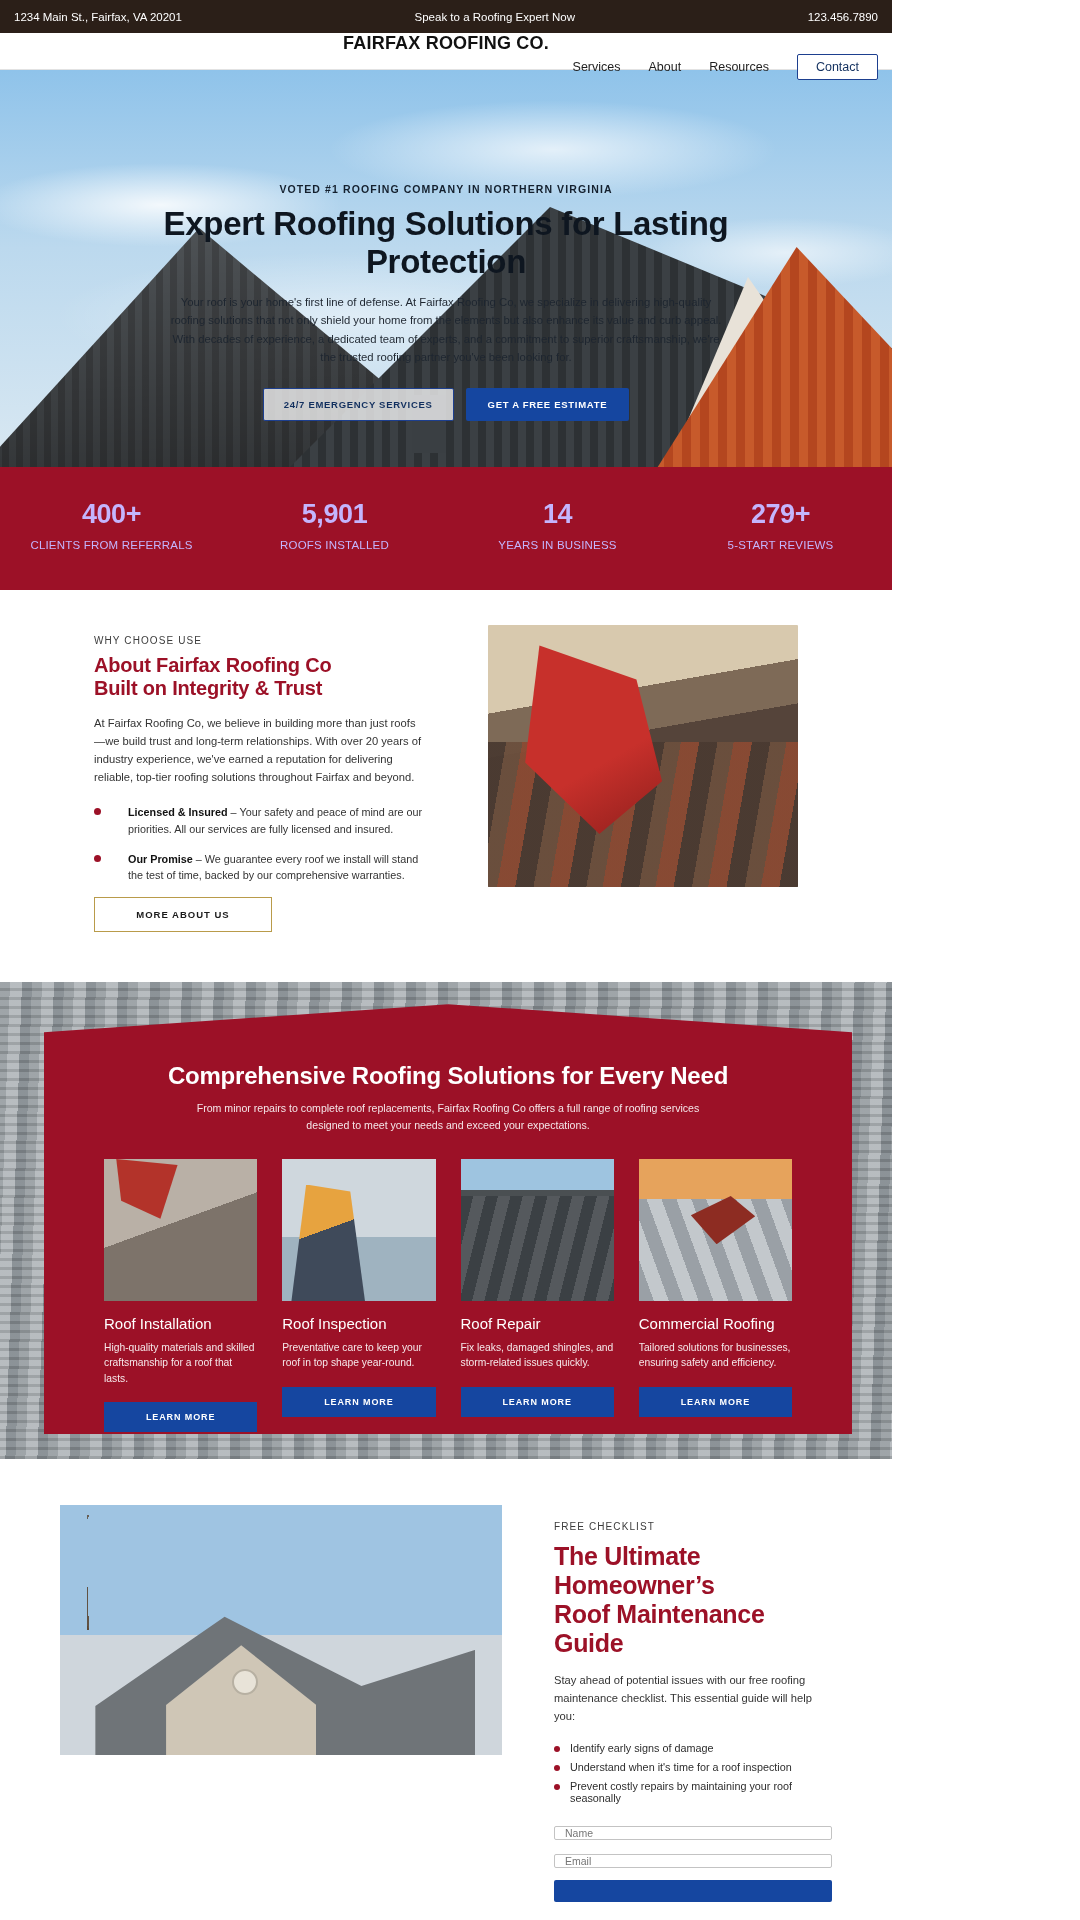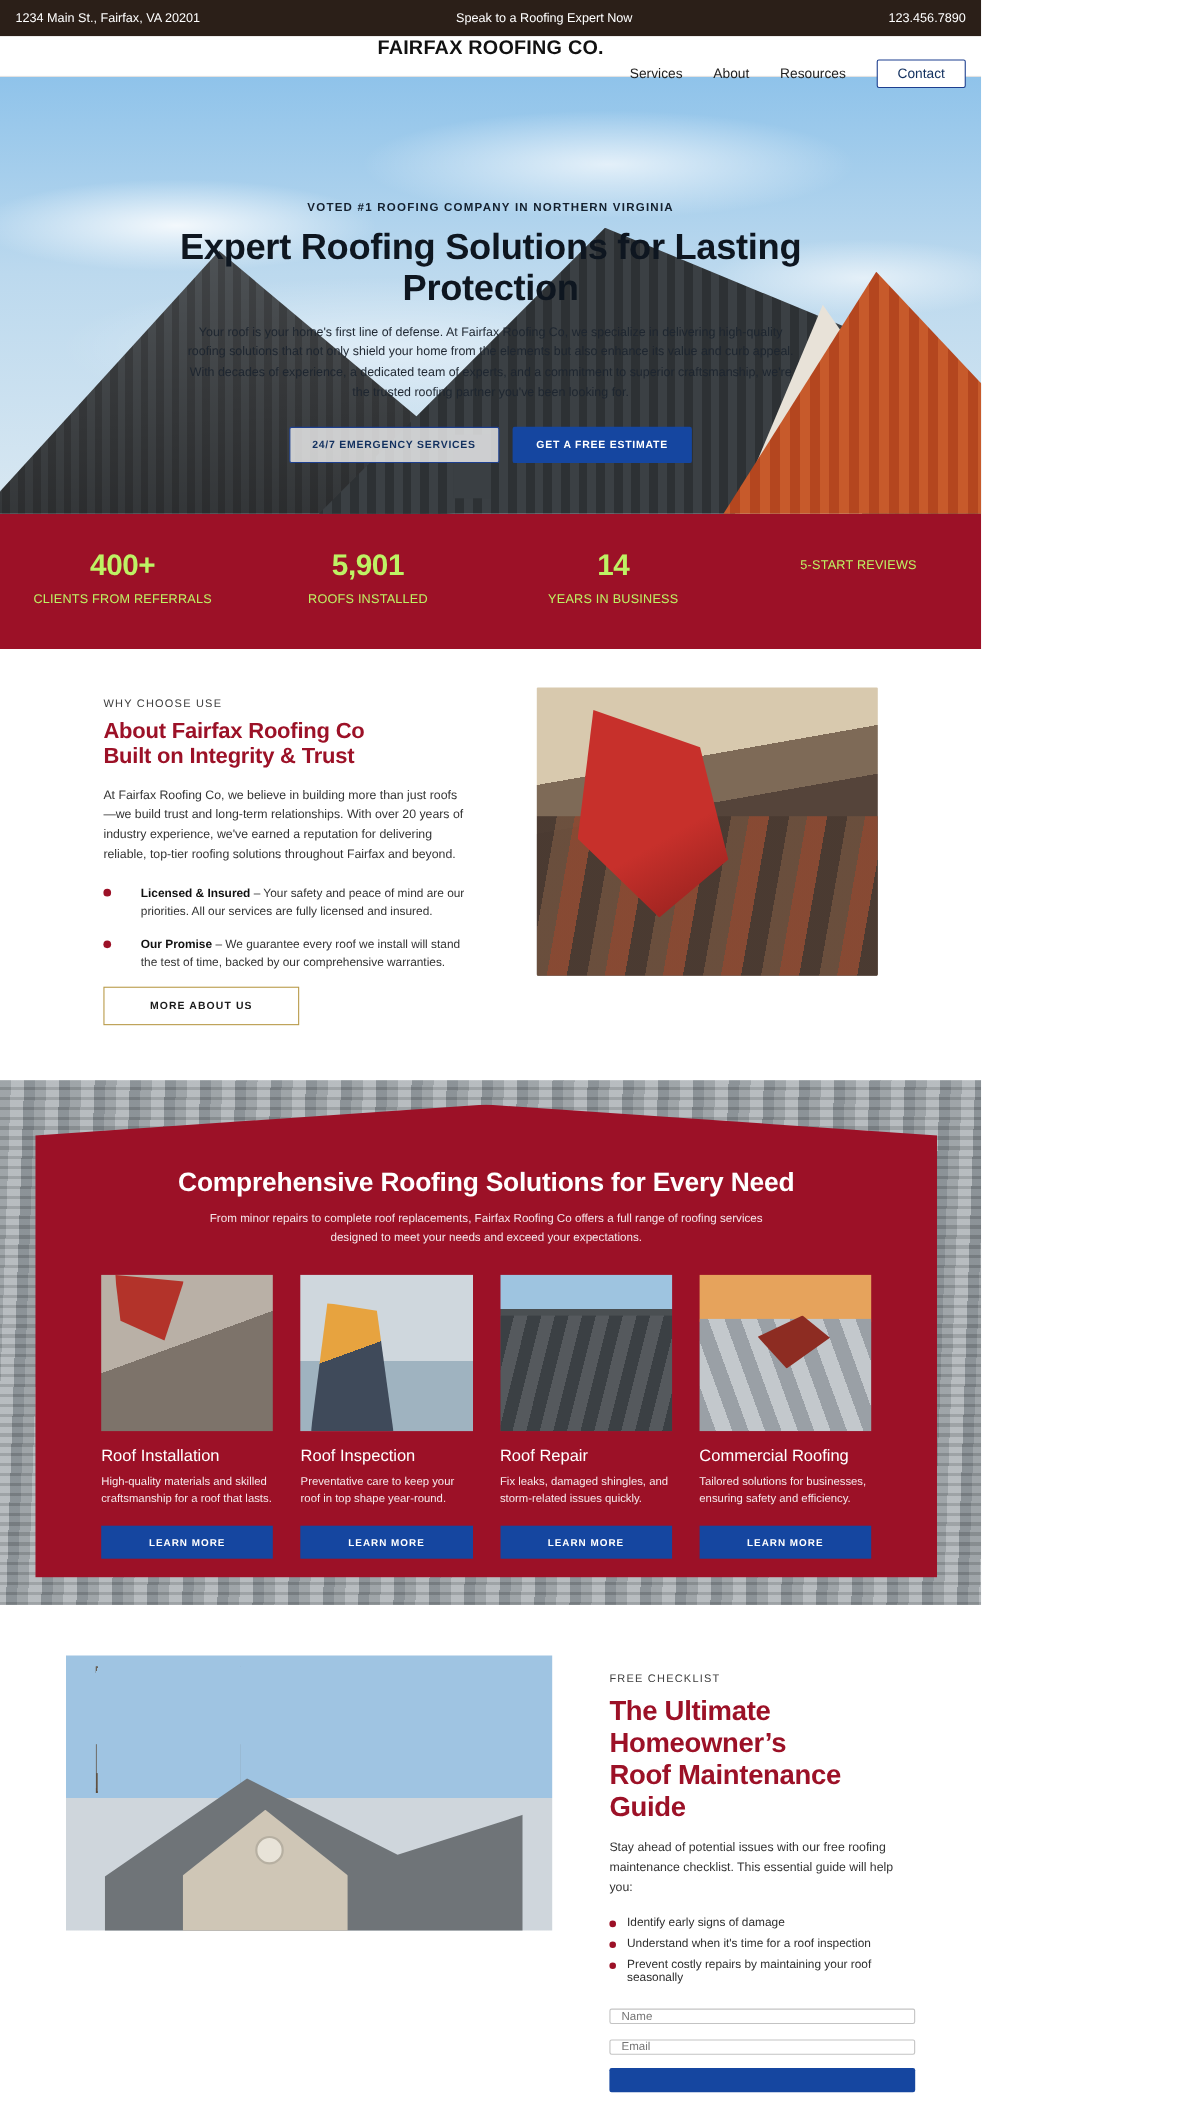--- a/index.html
+++ b/index.html
@@ -176,21 +176,21 @@
     font-weight: bold;
     letter-spacing: .7px;
     padding: 10px 22px;
     border: none;
     border-radius: 2px;
   }
 
   
   .stats {
     background: #9c1127;
-    color: #bef264;
+    color: #c4b5fd;
     display: flex;
     padding: 32px 0 36px;
   }
   .stat { flex: 1; text-align: center; }
   .stat-value { font-size: 27px; font-weight: bold; letter-spacing: -.4px; }
   .stat-label {
     font-size: 11.5px;
     margin-top: 8px;
     line-height: 1.35;
     text-transform: uppercase;
@@ -289,21 +289,21 @@
     height: 477px;
     overflow: hidden;
   }
   .services::before {
     content:"";
     position:absolute; inset:0;
     background: repeating-linear-gradient(0deg, rgba(0,0,0,.12) 0 3px, rgba(255,255,255,.05) 3px 9px);
   }
   .services-panel {
     position: absolute;
-    left: 32px; right: 40px; top: 22px;
+    left: 44px; right: 40px; top: 22px;
     height: 430px;
     background: #9c1127;
     clip-path: polygon(0 28px, 50% 0, 100% 28px, 100% 100%, 0 100%);
     padding-top: 58px;
     color: #ffffff;
   }
   .services-title {
     text-align: center;
     font-size: 24px;
     font-weight: bold;
@@ -509,20 +509,21 @@
     </div>
     <div class="stat">
       <div class="stat-value">5,901</div>
       <div class="stat-label">ROOFS INSTALLED</div>
     </div>
     <div class="stat">
       <div class="stat-value">14</div>
       <div class="stat-label">YEARS IN BUSINESS</div>
     </div>
     <div class="stat">
+      <div class="stat-value">279+</div>
       <div class="stat-label">5-START REVIEWS</div>
     </div>
   </div>
 
   <div class="about">
     <div class="about-left">
       <div class="about-eyebrow">WHY CHOOSE USE</div>
       <div class="about-title">
         <div>About Fairfax Roofing Co</div>
         <div>Built on Integrity &amp; Trust</div>

